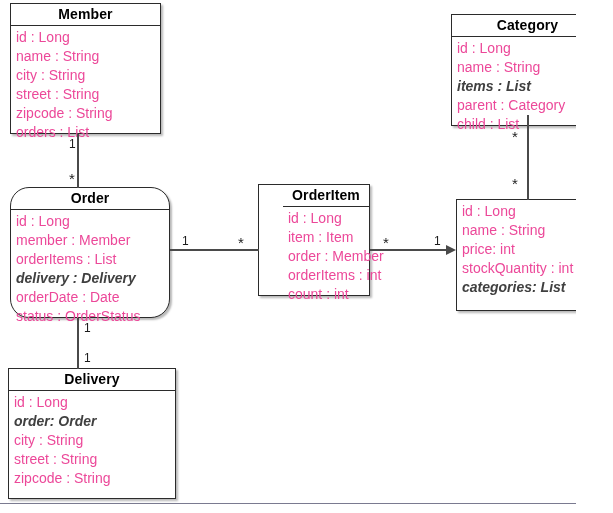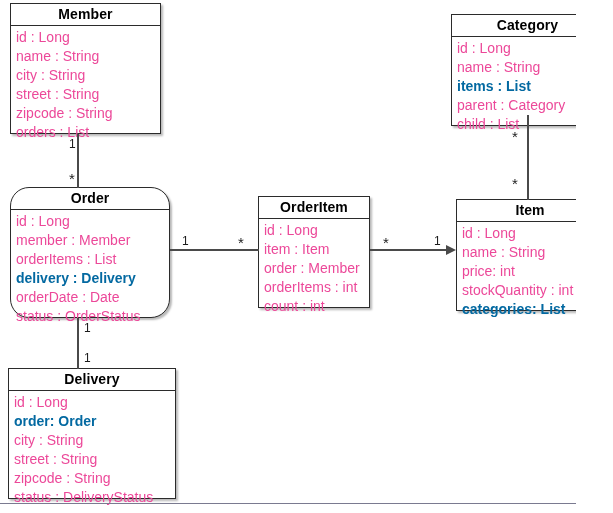--- a/index.html
+++ b/index.html
@@ -39,21 +39,22 @@
   }
   .uml-attr {
     font-size: 14px;
     color: #ec4899;
     line-height: 19px;
     padding-left: 5px;
     white-space: nowrap;
   }
   .uml-attr.bold {
     font-weight: bold;
-    color: #0369a1;
+    color: #404040;
+    font-style: italic;
   }
   .edge {
     position: absolute;
     background: #4a4a4a;
   }
   .edge.v { width: 1.5px; }
   .edge.h { height: 1.5px; }
   .mult {
     position: absolute;
     font-size: 12px;
@@ -116,51 +117,49 @@
     <div class="uml-attrs">
       <div class="uml-attr">id : Long</div>
       <div class="uml-attr">member : Member</div>
       <div class="uml-attr">orderItems : List</div>
       <div class="uml-attr bold">delivery : Delivery</div>
       <div class="uml-attr">orderDate : Date</div>
       <div class="uml-attr">status : OrderStatus</div>
     </div>
   </div>
 
-  <div class="uml-class" style="left:258px; top:196px; width:112px; height:112px;">
+  <div class="uml-class" style="left:258px; top:184px; width:112px; height:112px;padding-left:24px;">
     <div class="uml-title">OrderItem</div>
     <div class="uml-attrs">
       <div class="uml-attr">id : Long</div>
       <div class="uml-attr">item : Item</div>
       <div class="uml-attr">order : Member</div>
       <div class="uml-attr">orderItems : int</div>
       <div class="uml-attr">count : int</div>
     </div>
   </div>
 
   <div class="uml-class" style="left:456px; top:199px; width:148px; height:112px;">
-    <div class="uml-title">Item</div>
     <div class="uml-attrs">
       <div class="uml-attr">id : Long</div>
       <div class="uml-attr">name : String</div>
       <div class="uml-attr">price: int</div>
       <div class="uml-attr">stockQuantity : int</div>
       <div class="uml-attr bold">categories: List</div>
     </div>
   </div>
 
   <div class="uml-class" style="left:8px; top:368px; width:168px; height:131px;">
     <div class="uml-title">Delivery</div>
     <div class="uml-attrs">
       <div class="uml-attr">id : Long</div>
       <div class="uml-attr bold">order: Order</div>
       <div class="uml-attr">city : String</div>
       <div class="uml-attr">street : String</div>
       <div class="uml-attr">zipcode : String</div>
-      <div class="uml-attr">status : DeliveryStatus</div>
     </div>
   </div>
 
   <div class="edge v" style="left:77px; top:134px; height:54px;"></div>
   <div class="mult" style="left:69px; top:138px;">1</div>
   <div class="mult star" style="left:69px; top:174px;">*</div>
 
   <div class="edge h" style="left:170px; top:249px; width:89px;"></div>
   <div class="mult" style="left:182px; top:235px;">1</div>
   <div class="mult star" style="left:238px; top:238px;">*</div>

